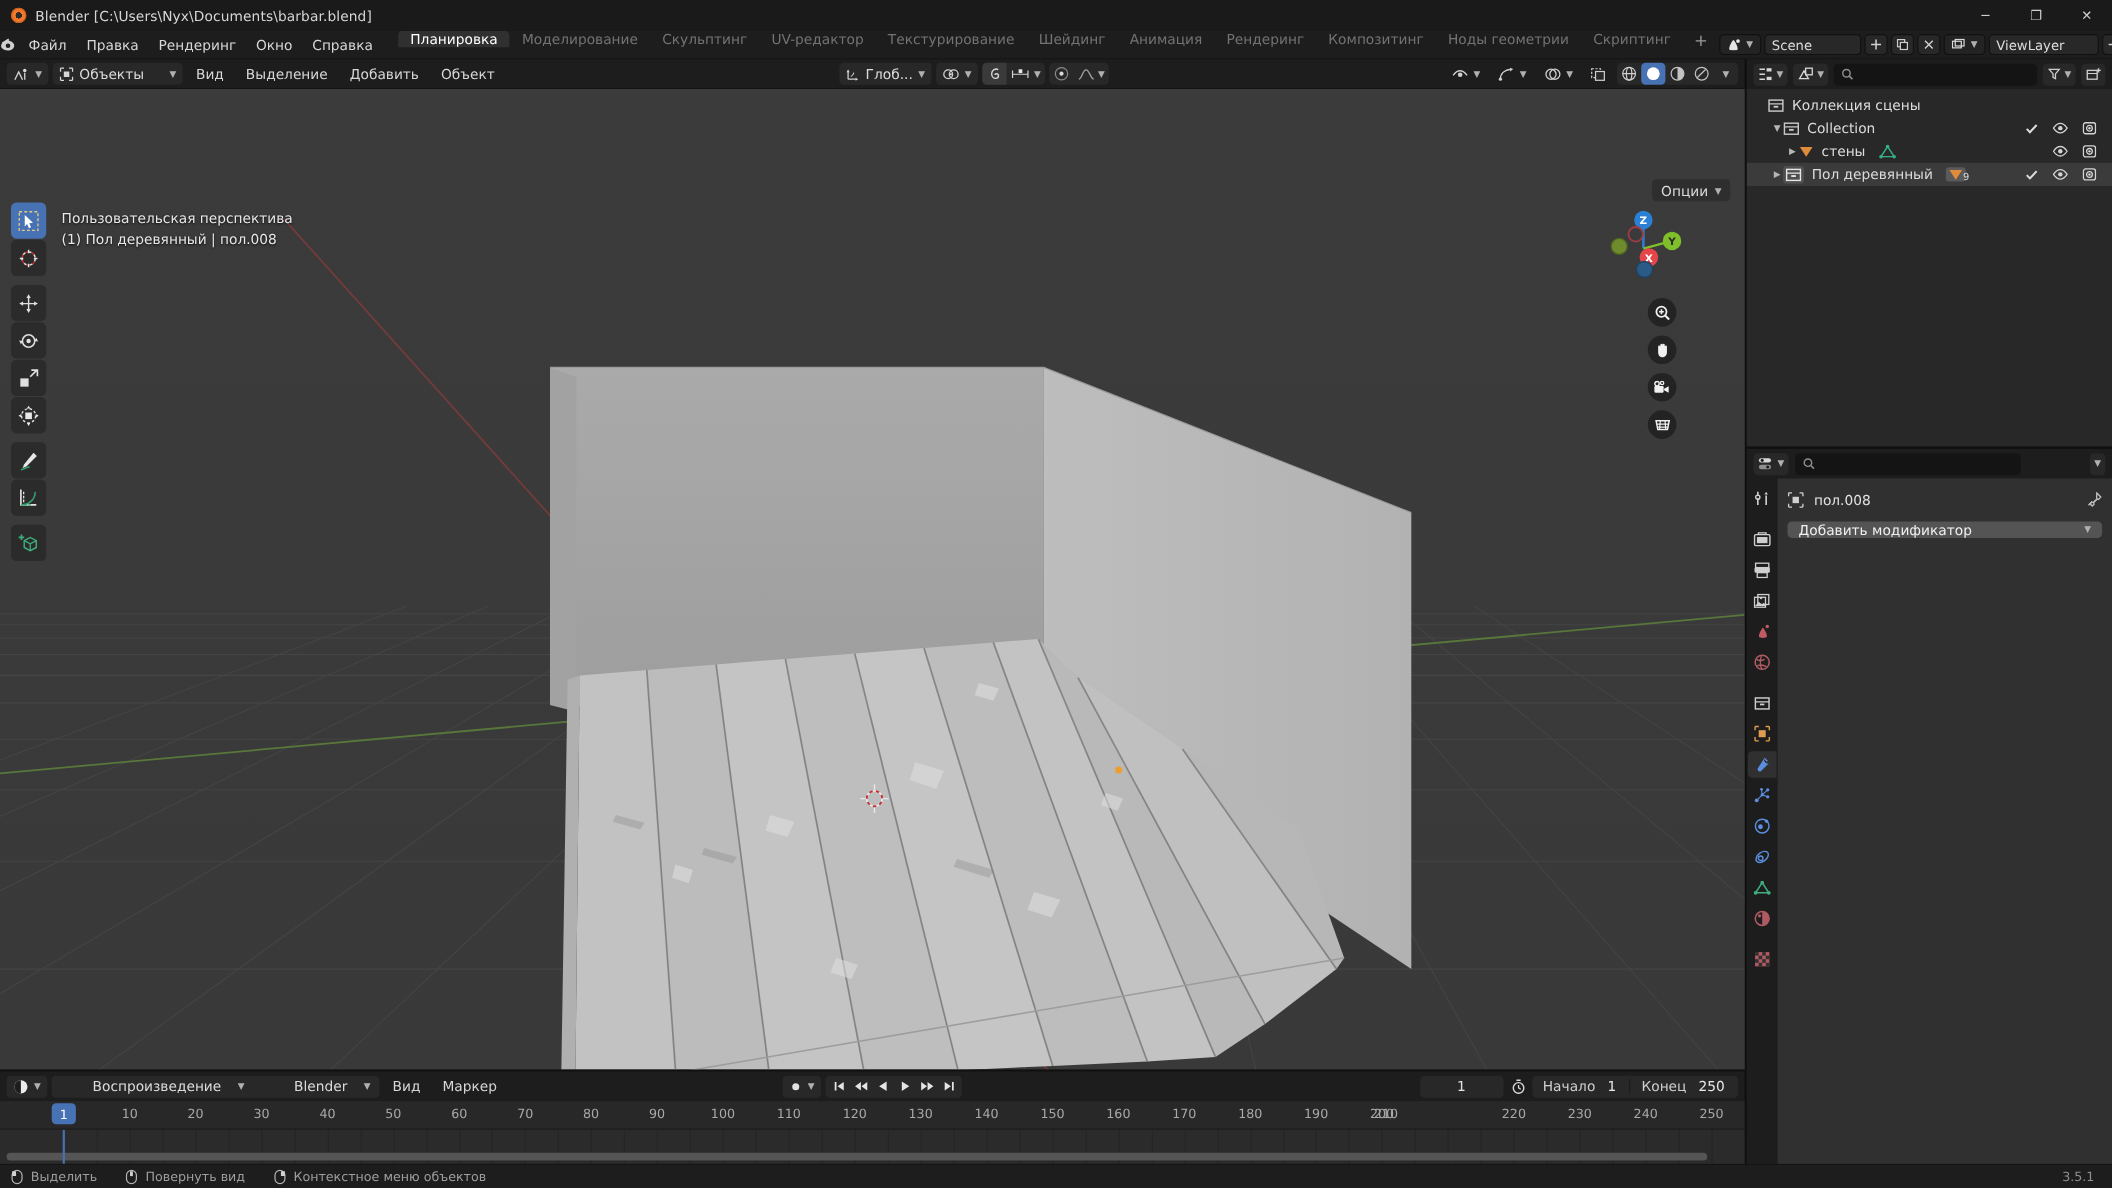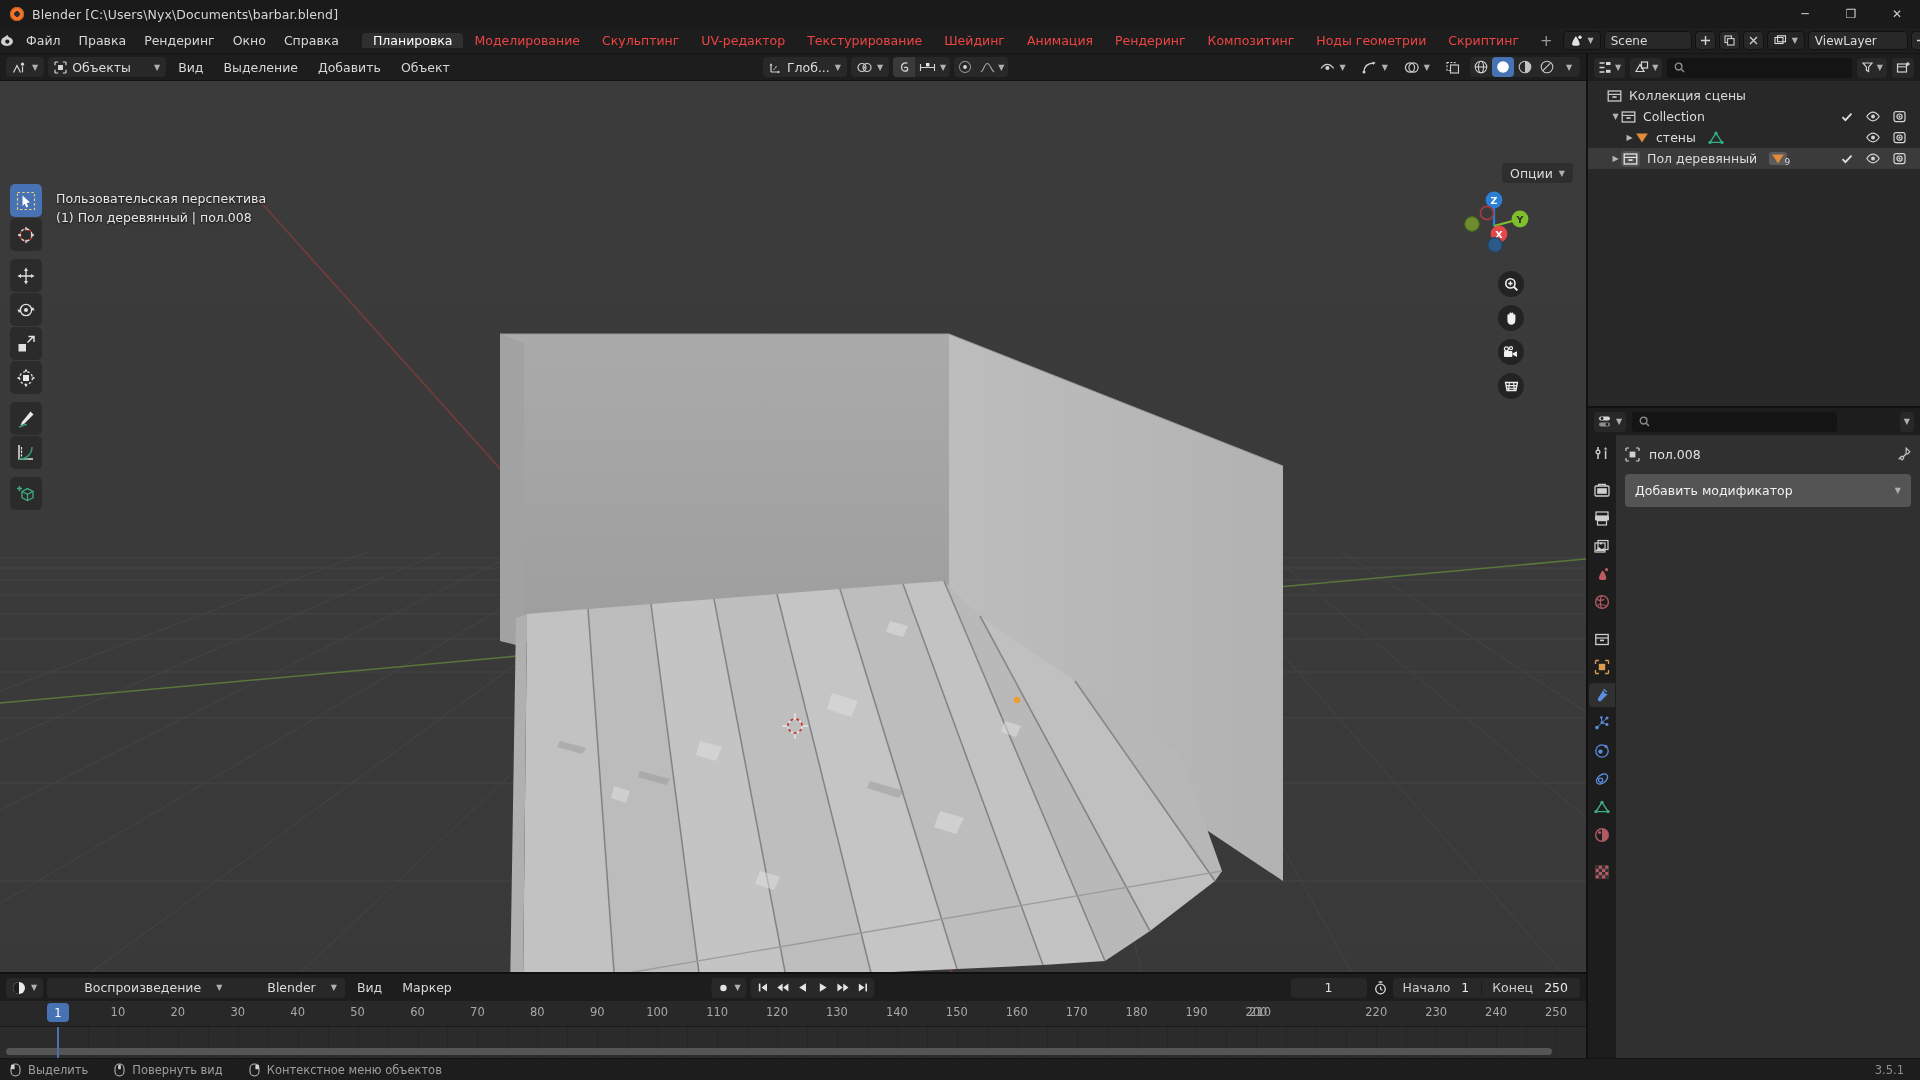--- a/index.html
+++ b/index.html
@@ -15,22 +15,22 @@
   .tb-title{ letter-spacing:.1px; }
   .tb-btns{ position:absolute; right:0; top:0; height:28px; display:flex; }
   .tb-btn{ width:46px; height:28px; display:flex; align-items:center; justify-content:center;
     color:#cfcfcf; font-size:12px; }
 
   
   .topbar{ height:26px; background:#1d1d1d; display:flex; align-items:stretch;
     font-size:12.5px; border-bottom:1px solid #141414; }
   .blender-icon{ width:30px; display:flex; align-items:center; justify-content:center; }
   .menu-item{ display:flex; align-items:center; padding:0 9px; color:#d7d7d7; cursor:default; white-space:nowrap; }
-  .ws-tabs{ display:flex; align-items:center; margin-left:14px; }
-  .ws-tab{ display:flex; align-items:center; padding:0 11px; color:#ef4444; white-space:nowrap;
+  .ws-tabs{ display:flex; align-items:flex-start; margin-left:14px; }
+  .ws-tab{ display:flex; align-items:center; padding:0 11px; color:#737373; white-space:nowrap;
     font-size:12.5px; }
   .ws-tab.active{ background:#303030; color:#ffffff; border-radius:4px 4px 0 0; }
   .ws-add{ display:flex; align-items:center; padding:0 10px; color:#9a9a9a; font-size:15px; }
   .topbar-right{ margin-left:auto; display:flex; align-items:center; gap:3px; padding-right:6px; }
   .tb-field{ height:19px; background:#282828; border:1px solid #111; border-radius:4px;
     display:flex; align-items:center; padding:0 6px; font-size:12px; color:#dcdcdc; gap:5px; }
   .tb-field.dark{ background:#232323; }
   .sq-btn{ width:21px; height:19px; background:#282828; border:1px solid #111; border-radius:4px;
     display:flex; align-items:center; justify-content:center; }
 
@@ -126,21 +126,21 @@
   .pr-main{ flex:1; display:flex; }
   .pr-tabs{ width:28px; background:#1d1d1d; display:flex; flex-direction:column;
     align-items:center; padding-top:6px; gap:4px; }
   .pr-tab{ width:26px; height:24px; display:flex; align-items:center; justify-content:center;
     border-radius:4px 0 0 4px; }
   .pr-tab.on{ background:#303030; }
   .pr-tab.spc{ margin-top:9px; }
   .pr-content{ flex:1; background:#303030; padding:8px 9px; }
   .pr-title{ display:flex; align-items:center; gap:9px; height:22px; font-size:12.5px; color:#e2e2e2; }
   .pr-pin{ margin-left:auto; color:#b9b9b9; }
-  .add-mod{ margin-top:9px; height:33px; background:#545454; border-radius:4px;
+  .add-mod{ margin-top:9px; height:15px; background:#545454; border-radius:4px;
     display:flex; align-items:center; padding:0 10px; font-size:12.5px; color:#f0f0f0; }
   .add-mod .chev{ margin-left:auto; }
 
   
   .statusbar{ height:22px; background:#1d1d1d; display:flex; align-items:center;
     gap:26px; padding:0 10px; font-size:11.5px; color:#9e9e9e; border-top:1px solid #141414; }
   .sb-item{ display:flex; align-items:center; gap:7px; }
   .sb-right{ margin-left:auto; font-size:11.5px; color:#8f8f8f; padding-right:6px; }
   svg{ display:block; }
 </style>

